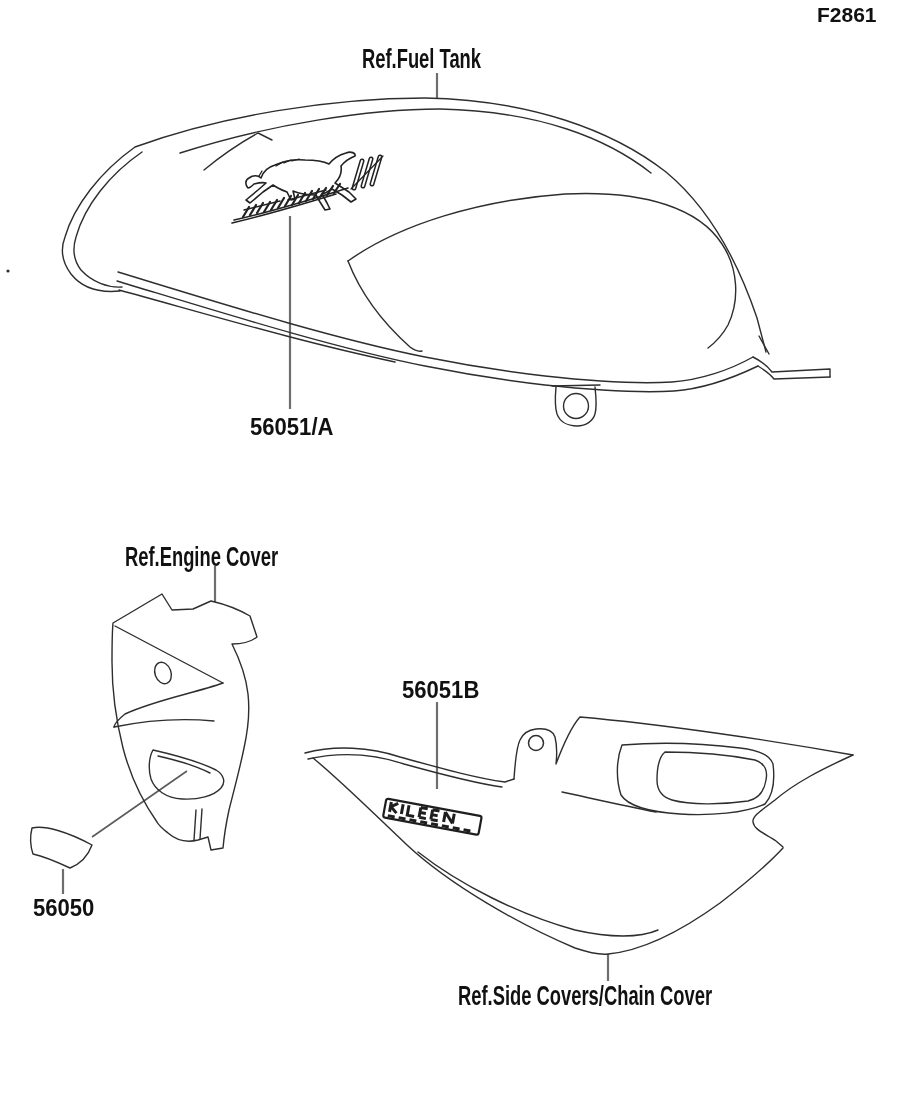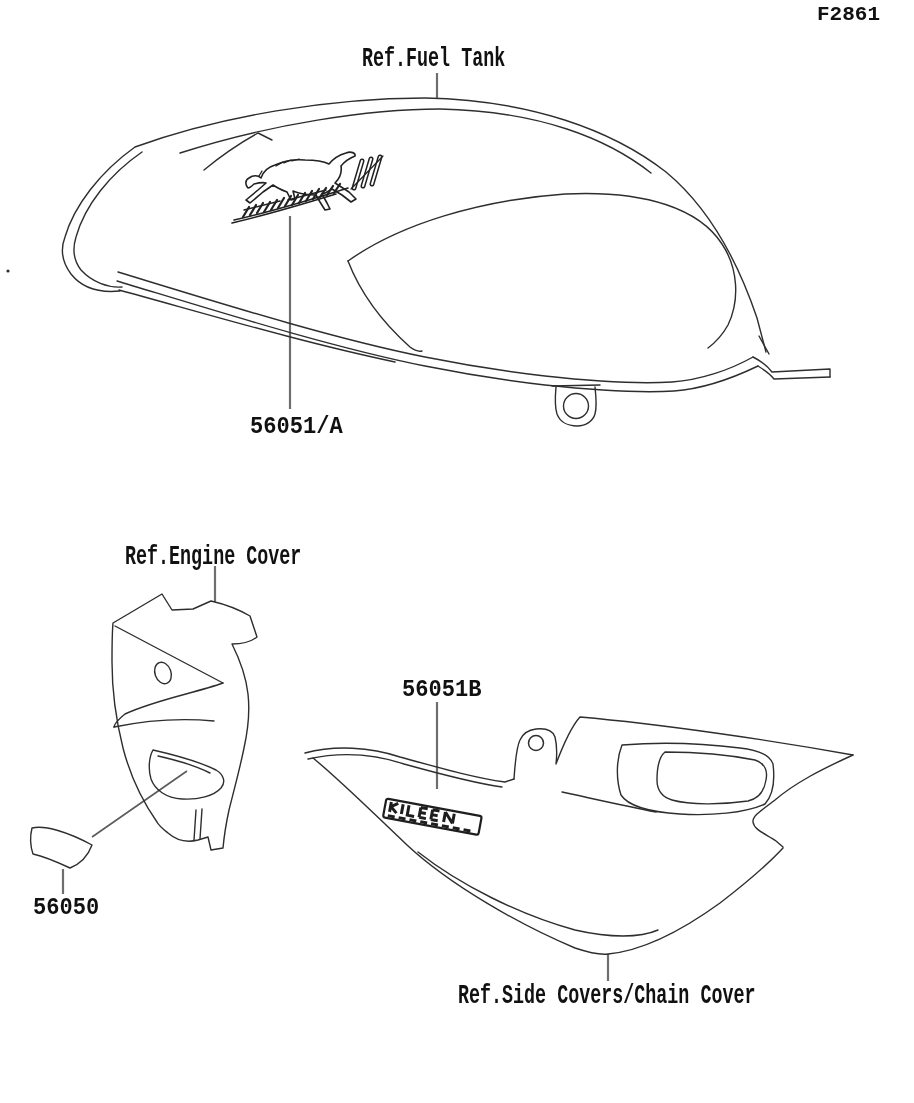--- a/index.html
+++ b/index.html
@@ -1,17 +1,17 @@
 <!DOCTYPE html>
 <html><head>
 <meta charset="utf-8">
 <style>
   html,body{margin:0;padding:0;background:#ffffff;}
   #page{position:relative;width:914px;height:1103px;background:#fff;overflow:hidden;
-        font-family:Liberation Mono, monospace;}
+        font-family:Liberation Sans, sans-serif;}
   #art{position:absolute;left:0;top:0;width:914px;height:1103px;}
   .lbl{position:absolute;font-weight:bold;color:#111;white-space:nowrap;line-height:1;
        transform-origin:left top;}
   .lbl-ref{font-size:27px;transform:scaleX(0.68);letter-spacing:0;}
   .lbl-part{font-size:24px;transform:scaleX(0.92);}
   .lbl-code{font-size:21px;}
 </style>
 </head>
 <body>
 

